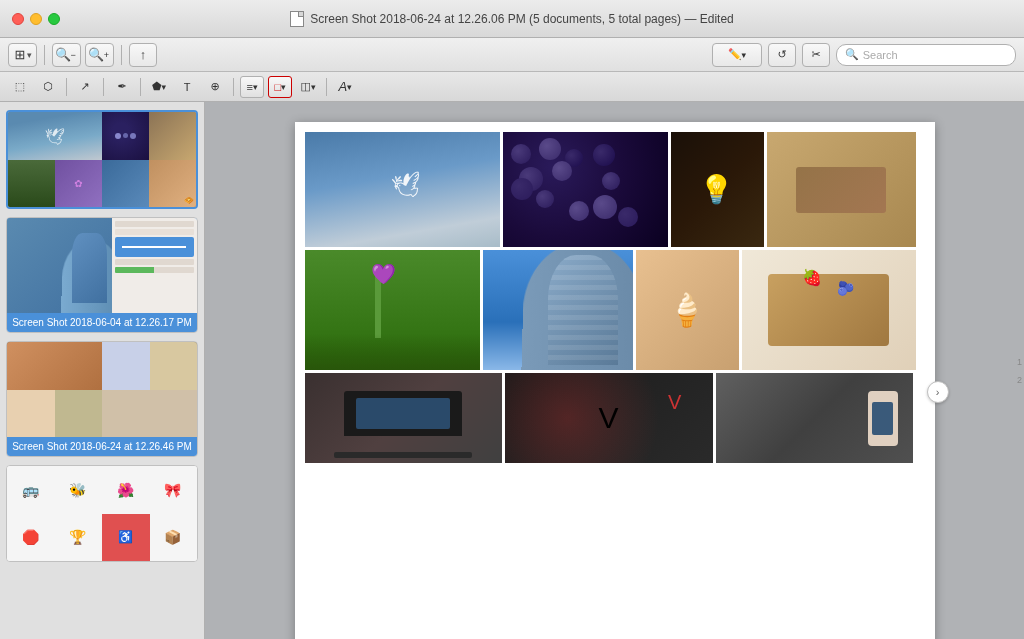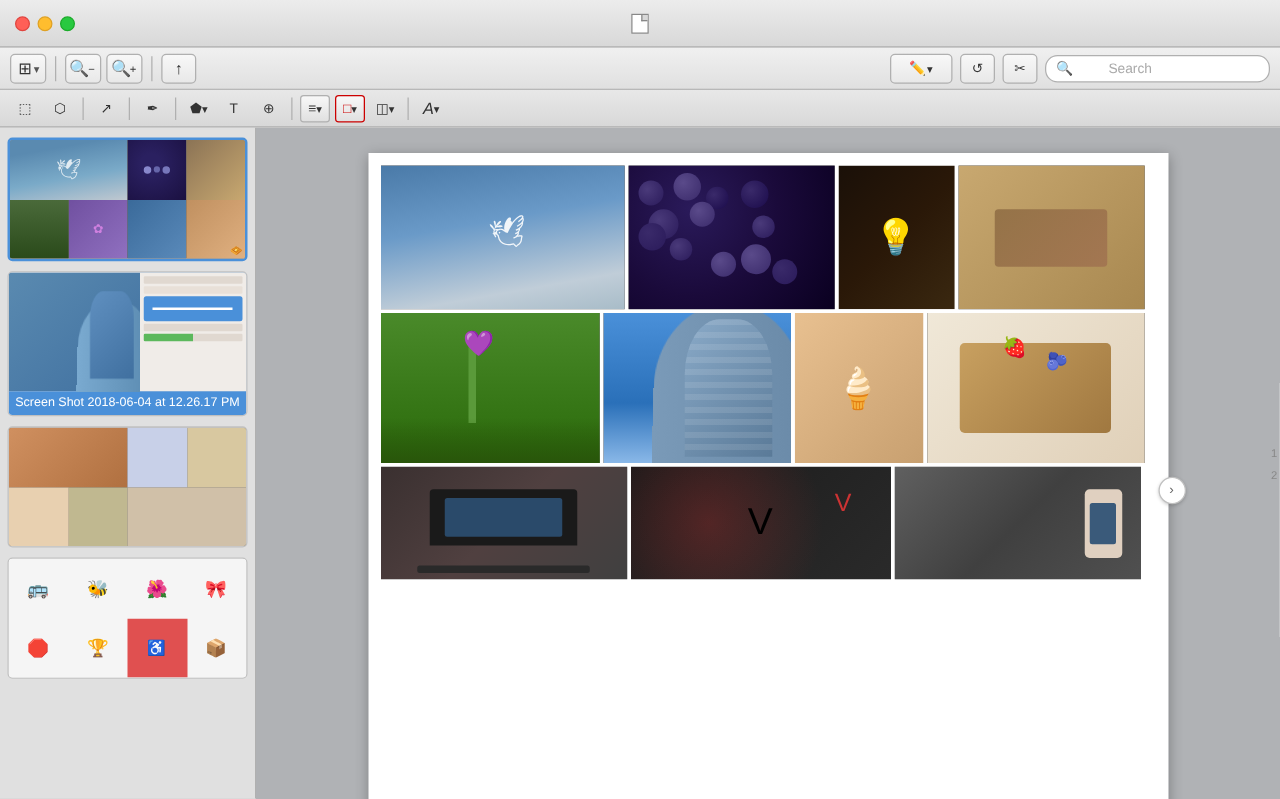--- a/index.html
+++ b/index.html
@@ -124,21 +124,20 @@
       color: #888;
       margin-right: 4px;
     }
     .search-input-wrap input {
       border: none;
       outline: none;
       font-size: 11px;
       color: #333;
       background: transparent;
       width: 100%;
-      margin-left: 24px;
     }
     .search-input-wrap input::placeholder { color: #aaa; }
 
     
     .toolbar2 {
       height: 30px;
       background: linear-gradient(to bottom, #e8e8e8, #d8d8d8);
       border-bottom: 1px solid #b0b0b0;
       display: flex;
       align-items: center;
@@ -289,20 +288,21 @@
 <body>
 
 <div class="title-bar">
   <div class="traffic-lights">
     <div class="traffic-light tl-close"></div>
     <div class="traffic-light tl-min"></div>
     <div class="traffic-light tl-max"></div>
   </div>
   <div class="title-bar-text">
     <span class="doc-icon"></span>
+    <span>Screen Shot 2018-06-24 at 12.26.06 PM (5 documents, 5 total pages) — Edited</span>
   </div>
 </div>
 
 <div class="toolbar1">
   <div class="tb-btn">
     <span class="tb-icon">⊞</span>
     <span style="font-size:9px;color:#555;">▾</span>
   </div>
   <div class="tb-separator"></div>
   <div class="tb-btn">
@@ -456,20 +456,22 @@
       <div class="sidebar-thumb">
         <div style="width:100%;height:100%;display:grid;grid-template-columns:1fr 1fr 1fr 1fr;grid-template-rows:1fr 1fr;">
           <div style="background:linear-gradient(135deg,#d09060,#b07040); grid-column:span 2;"></div>
           <div style="background:#c8d0e8;"></div>
           <div style="background:#d8c8a0;"></div>
           <div style="background:#e8d0b0;"></div>
           <div style="background:#c0b890;"></div>
           <div style="background:#d0c0a8; grid-column:span 2;"></div>
         </div>
       </div>
+      <div class="sidebar-label">Screen Shot 2018-06-24
+at 12.26.46 PM</div>
     </div>
 
     <div class="sidebar-item">
       <div class="sidebar-thumb">
         <div style="width:100%;height:100%;display:grid;grid-template-columns:1fr 1fr 1fr 1fr;grid-template-rows:1fr 1fr;background:#f5f5f5;">
           <div style="display:flex;align-items:center;justify-content:center;font-size:14px;">🚌</div>
           <div style="display:flex;align-items:center;justify-content:center;font-size:14px;">🐝</div>
           <div style="display:flex;align-items:center;justify-content:center;font-size:14px;">🌺</div>
           <div style="display:flex;align-items:center;justify-content:center;font-size:14px;">🎀</div>
           <div style="display:flex;align-items:center;justify-content:center;font-size:14px;">🛑</div>

